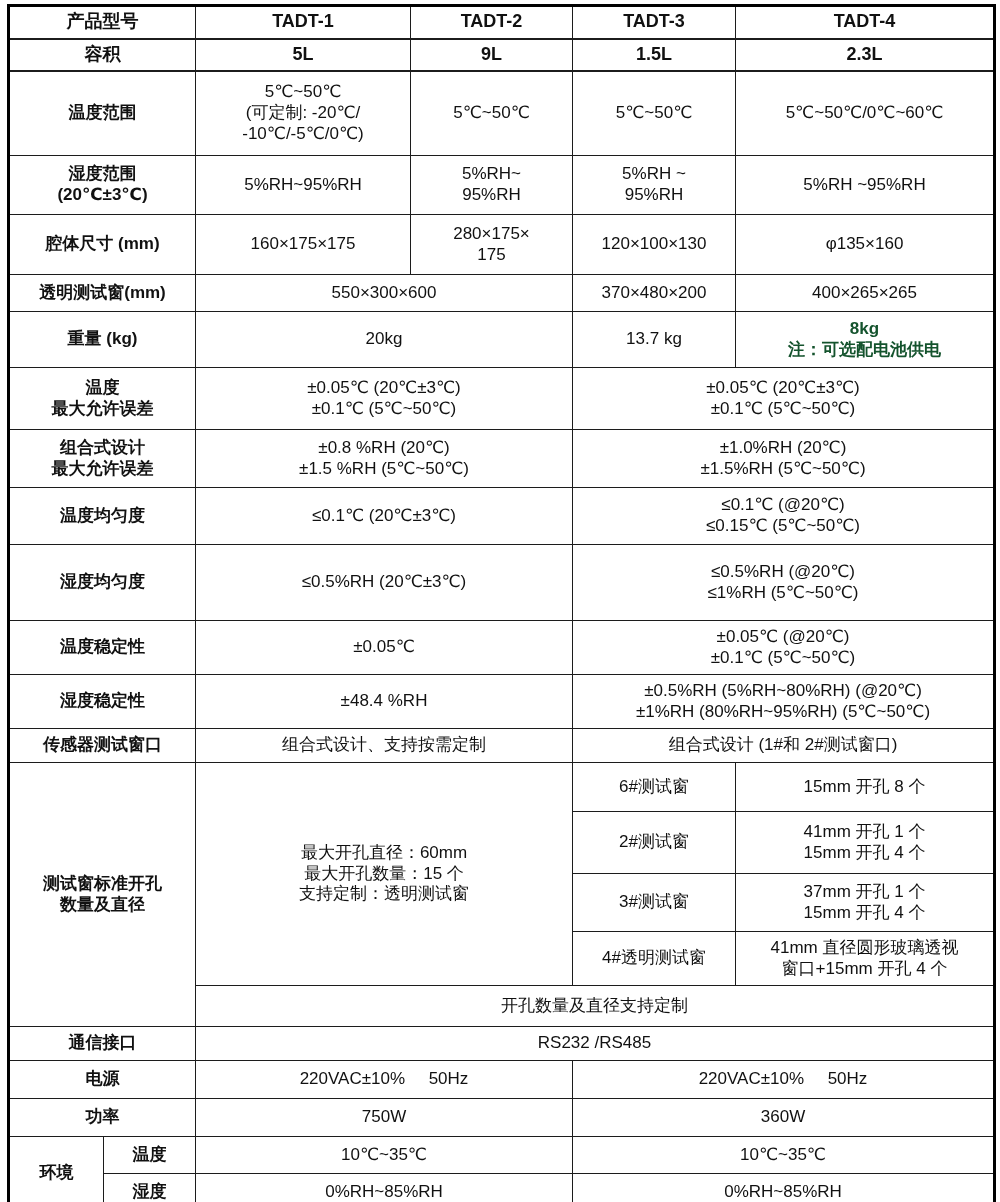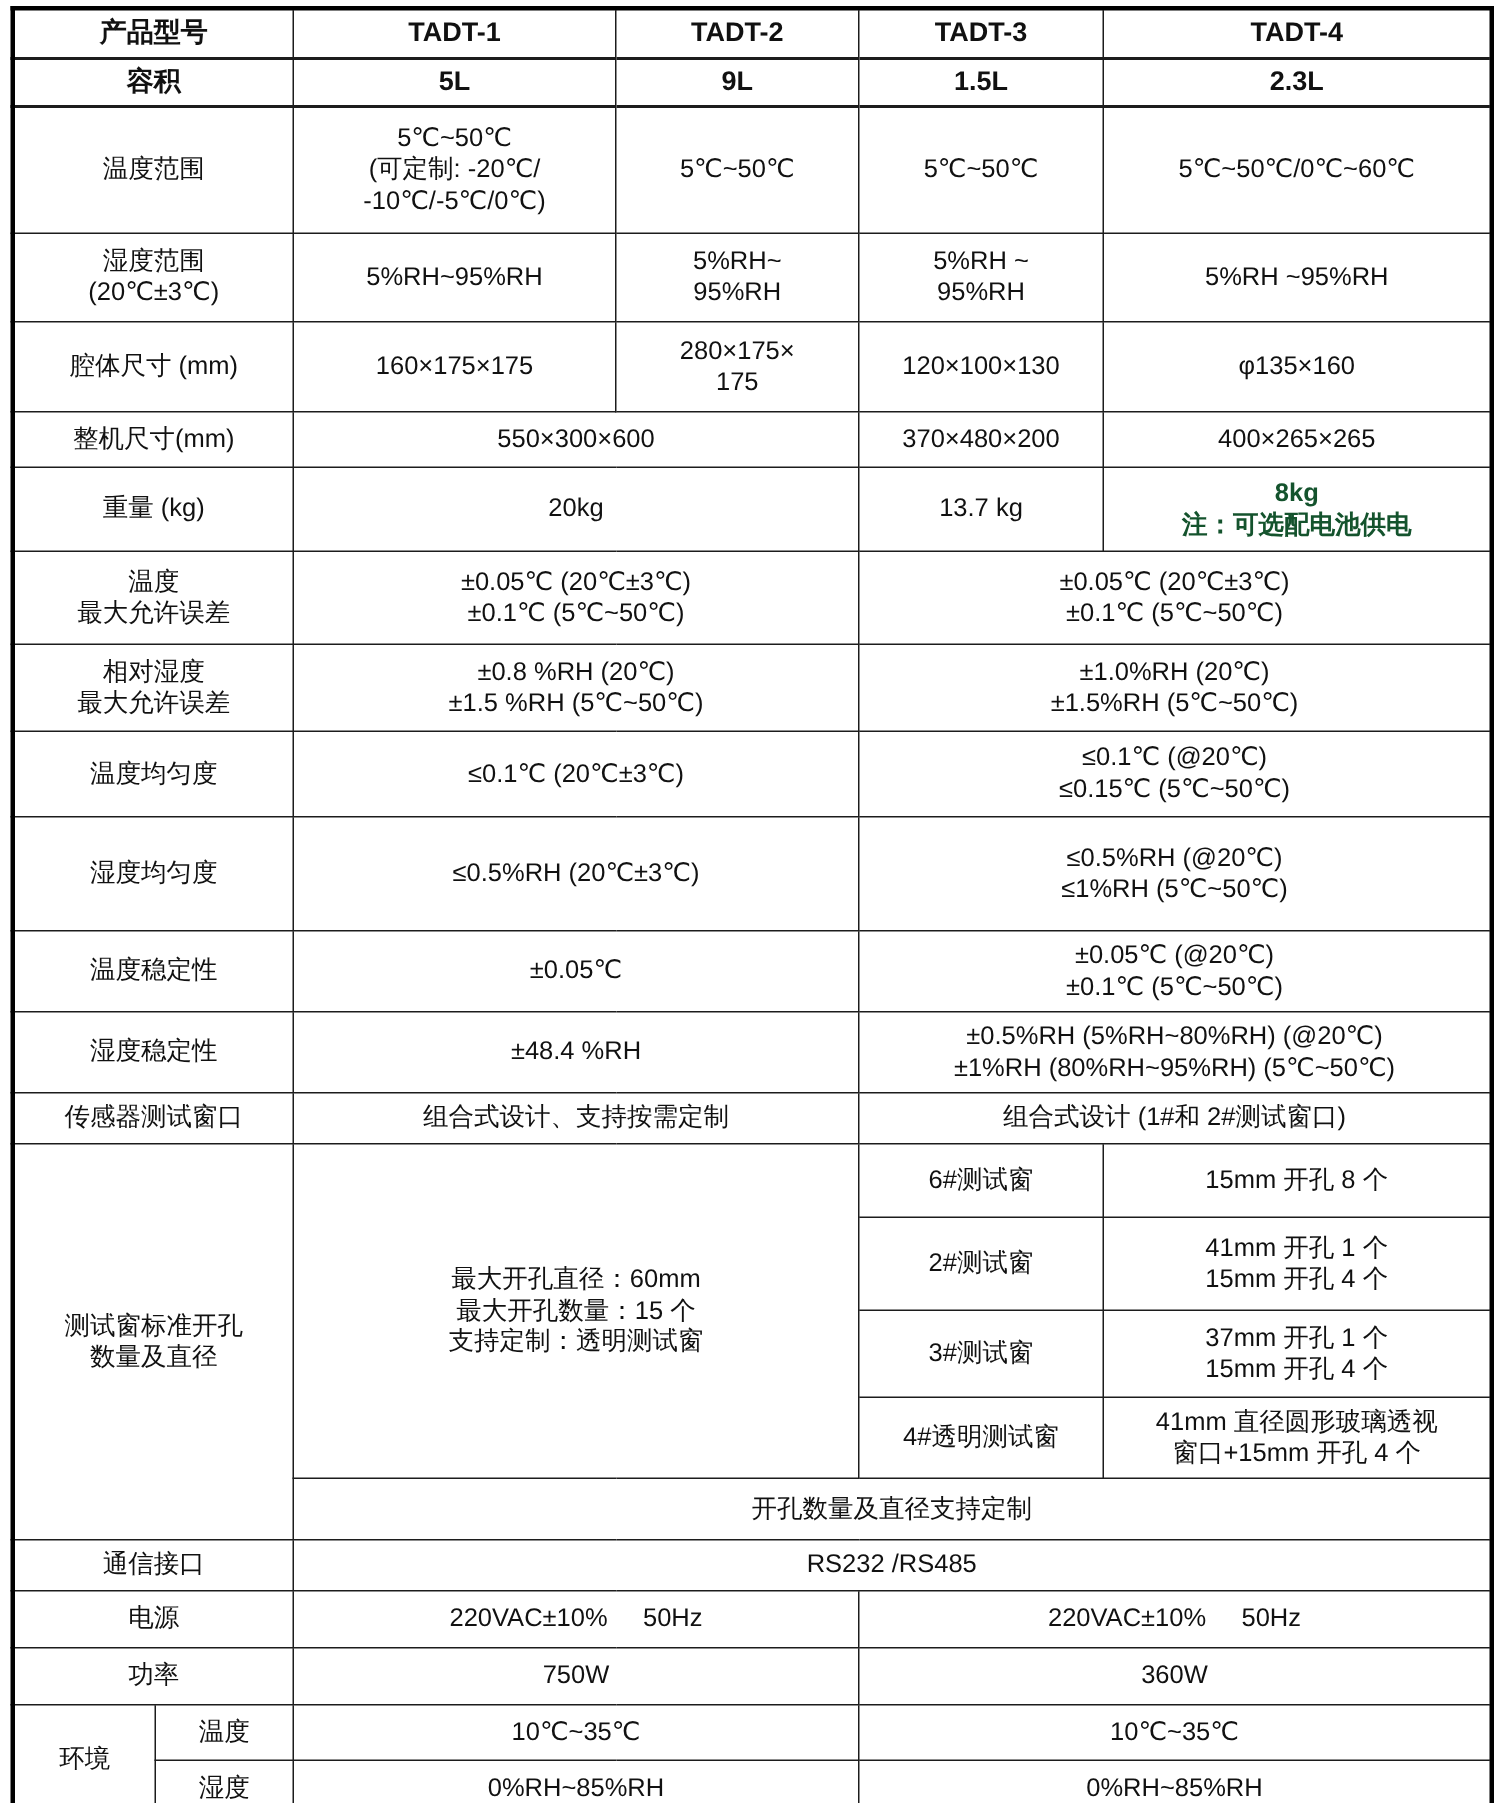--- a/index.html
+++ b/index.html
@@ -27,21 +27,21 @@
     padding:2px 4px;
     white-space:pre-line;
     overflow:hidden;
     box-sizing:border-box;
   }
   tr.hdr td{
     font-weight:700;
     font-size:18px;
     border-bottom-width:2.5px;
   }
-  td.lbl{font-size:17px;}
+  td.lbl{font-size:17px;font-weight:bold;}
   td.red{color:#14532d;font-weight:700;font-size:17px;}
 </style>
 </head>
 <body>
 
 <div class="page">
   <table class="spec">
     <colgroup>
       <col style="width:95px">
         <col style="width:92px">
@@ -92,21 +92,21 @@
     <tr style="height:60px">
       <td colspan="2" class="lbl">腔体尺寸 (mm)</td>
       <td>160×175×175</td>
       <td>280×175×
 175</td>
       <td>120×100×130</td>
       <td>φ135×160</td>
     </tr>
 
     <tr style="height:37px">
-      <td colspan="2" class="lbl">整机尺寸(mm)</td>
+      <td colspan="2" class="lbl">透明测试窗(mm)</td>
       <td colspan="2">550×300×600</td>
       <td>370×480×200</td>
       <td>400×265×265</td>
     </tr>
 
     <tr style="height:56px">
       <td colspan="2" class="lbl">重量 (kg)</td>
       <td colspan="2">20kg</td>
       <td>13.7 kg</td>
       <td class="red">8kg
@@ -116,21 +116,21 @@
     <tr style="height:62px">
       <td colspan="2" class="lbl">温度
 最大允许误差</td>
       <td colspan="2">±0.05℃ (20℃±3℃)
 ±0.1℃ (5℃~50℃)</td>
       <td colspan="2">±0.05℃ (20℃±3℃)
 ±0.1℃ (5℃~50℃)</td>
     </tr>
 
     <tr style="height:58px">
-      <td colspan="2" class="lbl">相对湿度
+      <td colspan="2" class="lbl">组合式设计
 最大允许误差</td>
       <td colspan="2">±0.8 %RH (20℃)
 ±1.5 %RH (5℃~50℃)</td>
       <td colspan="2">±1.0%RH (20℃)
 ±1.5%RH (5℃~50℃)</td>
     </tr>
 
     <tr style="height:57px">
       <td colspan="2" class="lbl">温度均匀度</td>
       <td colspan="2">≤0.1℃ (20℃±3℃)</td>

